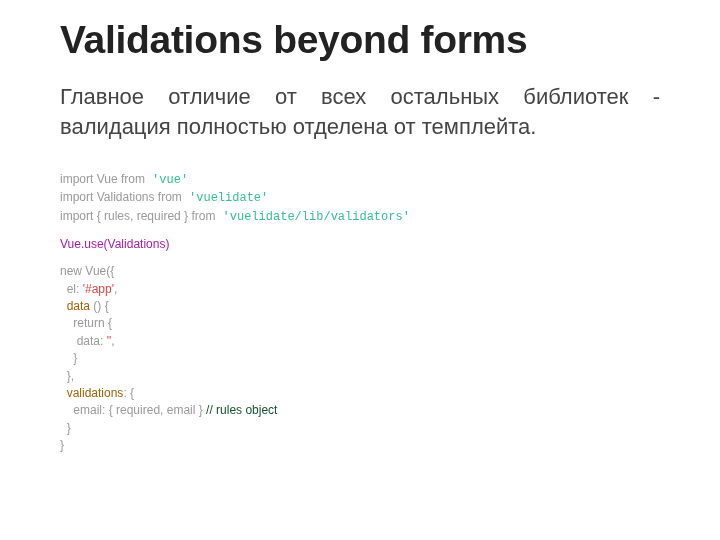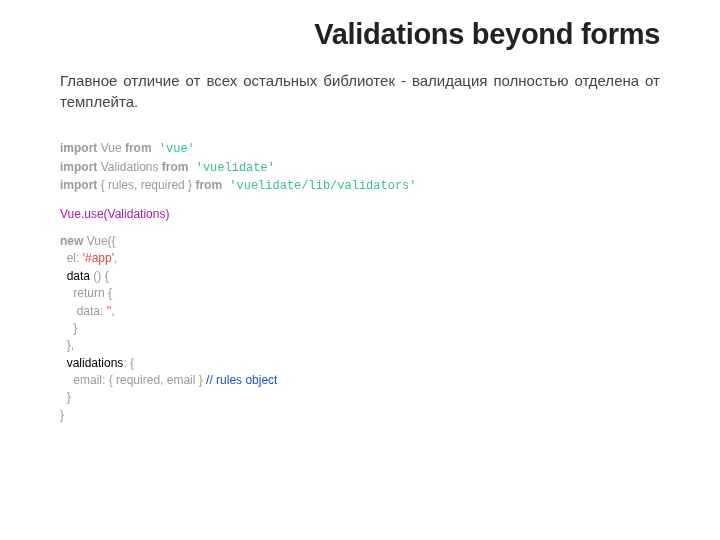--- a/index.html
+++ b/index.html
@@ -12,50 +12,50 @@
     color: #222;
     overflow: hidden;
   }
   .slide {
     box-sizing: border-box;
     width: 720px;
     height: 540px;
     padding: 18px 60px 20px 60px;
   }
   .title {
-    text-align: right;
-    font-size: 29px;
+    text-align: left;
+    font-size: 39px;
     font-weight: 700;
     letter-spacing: -0.3px;
     margin: 0 0 20px 0;
   }
   .body {
-    font-size: 15px;
+    font-size: 22px;
     line-height: 1.38;
     color: #444;
     text-align: justify;
     text-justify: inter-word;
     margin-bottom: 28px;
     letter-spacing: 0;
   }
   .body p {
     margin: 0 0 20px 0;
   }
   .code {
     font-family: "Helvetica Neue", Helvetica, Arial, sans-serif;
     font-size: 12px;
     line-height: 1.45;
     color: #9a9a9a;
     white-space: pre;
   }
-  .code .kw   { color: #9a9a9a; font-weight: bold; }
+  .code .kw   { color: #9a9a9a; }
   .code .str  { color: #35c28e; font-family: Liberation Mono, monospace; }    
   .code .app  { color: #e04646; }    
-  .code .prop { color: #000000; }
-  .code .cmt  { color: #1d4ed8; }    
+  .code .prop { color: #a16207; }
+  .code .cmt  { color: #14532d; }    
   .code .use  { color: #a21caf; }
   .code-block { margin-bottom: 10px; }
 </style>
 </head>
 <body>
 
 <div class="slide">
 
   <h1 class="title">Validations beyond forms</h1>
 

